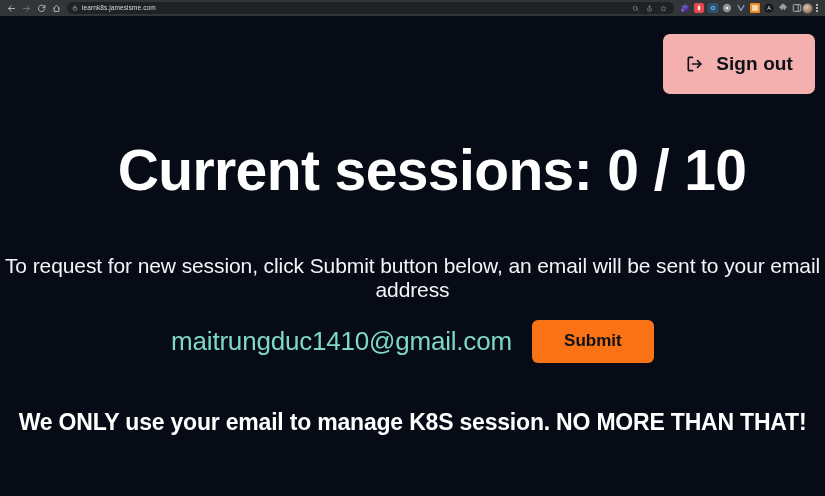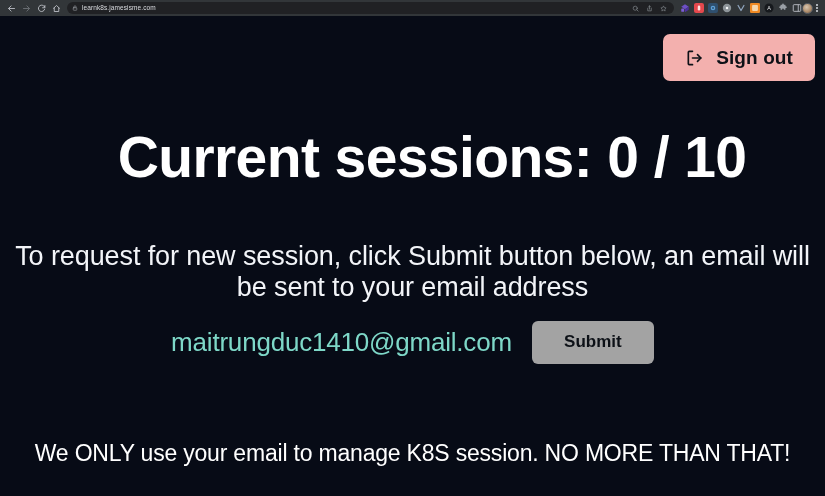--- a/index.html
+++ b/index.html
@@ -86,21 +86,21 @@
   .signout-row {
     display: flex;
     justify-content: flex-end;
     padding: 18px 10px 0 0;
   }
   .signout-button {
     background: #f3b0ae;
     color: #0d1117;
     border: none;
     border-radius: 7px;
-    height: 47px;
+    height: 60px;
     padding: 0 22px;
     display: inline-flex;
     align-items: center;
     gap: 11px;
     font-size: 19px;
     font-weight: 700;
     cursor: pointer;
     letter-spacing: .1px;
   }
   .signout-icon { display: flex; align-items: center; }
@@ -112,58 +112,58 @@
     font-weight: 700;
     letter-spacing: -0.6px;
     margin-top: 45px;
     line-height: 1.1;
     padding-left: 39px;
   }
 
   .subtext {
     text-align: center;
     color: #f2f4f8;
-    font-size: 27px;
+    font-size: 21px;
     font-weight: 400;
     margin-top: 52px;
     letter-spacing: -0.1px;
   }
 
   .email-row {
     margin-top: 18px;
     display: flex;
     align-items: center;
     justify-content: center;
     gap: 20px;
   }
   .email-text {
     color: #7ed8c8;
     font-size: 26px;
     font-weight: 400;
     letter-spacing: -0.2px;
   }
   .submit-button {
-    background: #a3a3a3;
+    background: #f97316;
     color: #0d1117;
     border: none;
     border-radius: 6px;
     width: 122px;
     height: 43px;
     font-size: 17px;
     font-weight: 700;
     font-family: "Liberation Sans", sans-serif;
     cursor: pointer;
   }
 
   .footnote {
     text-align: center;
     color: #ffffff;
     font-size: 23px;
-    font-weight: 400;
-    margin-top: 76px;
+    font-weight: 700;
+    margin-top: 46px;
     letter-spacing: -0.2px;
   }
 </style>
 </head>
 <body>
 
 <div class="browser-chrome">
 
   <div class="nav-btn">
     <svg width="9" height="9" viewBox="0 0 24 24" fill="none" stroke="#c7cad1" stroke-width="2.2" stroke-linecap="round" stroke-linejoin="round">

